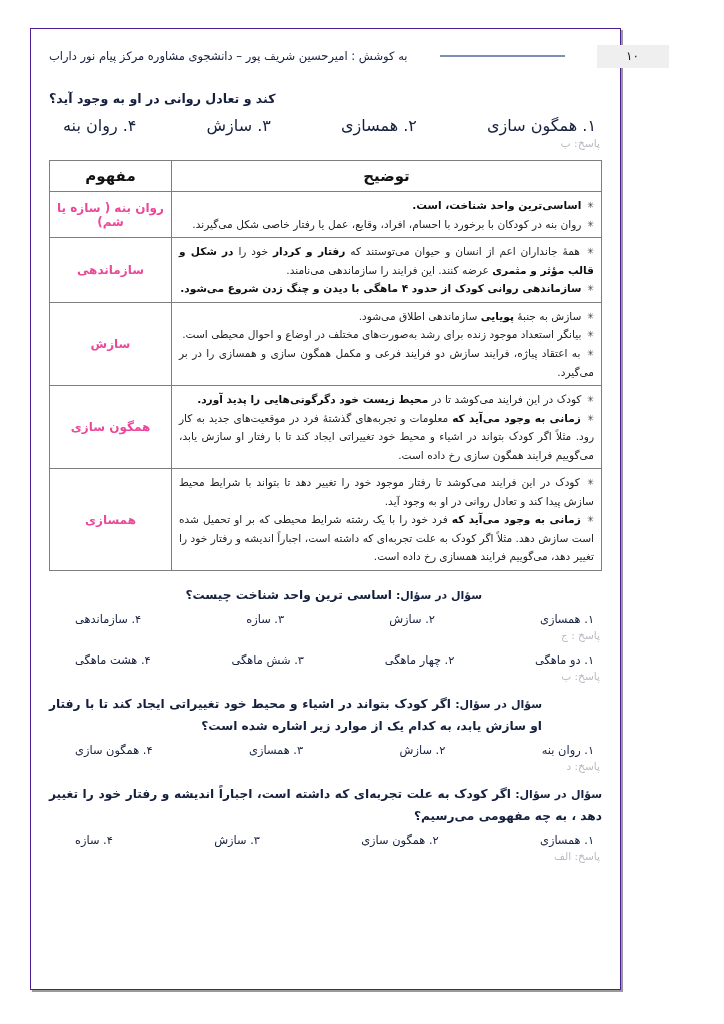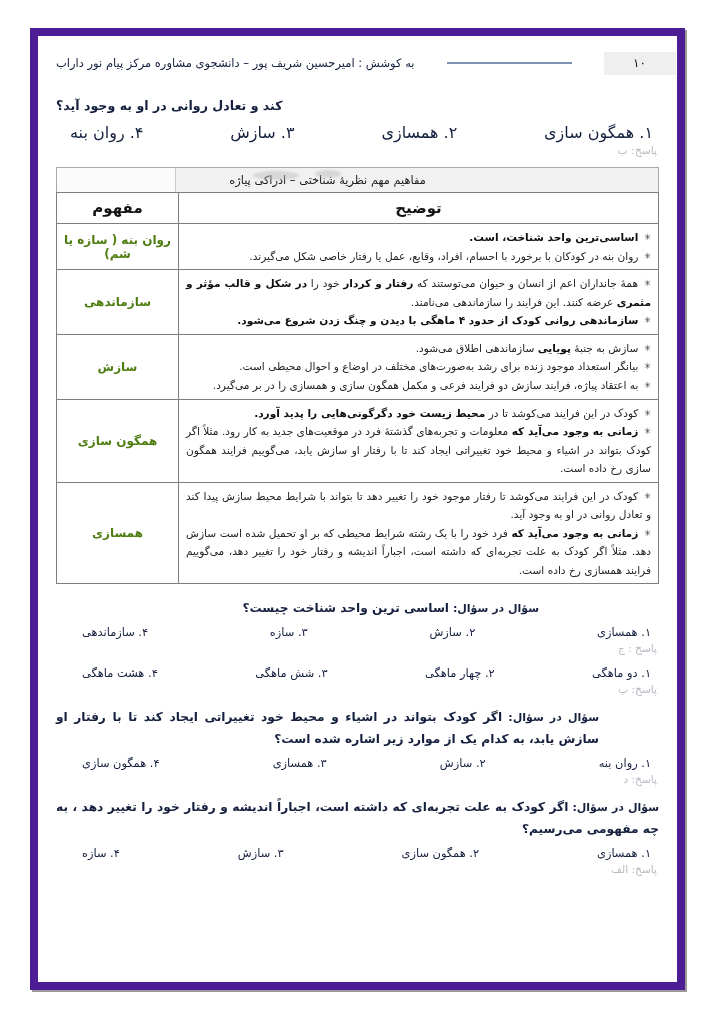--- a/index.html
+++ b/index.html
@@ -14,24 +14,24 @@
     position: relative;
     font-family: "DejaVu Sans", "Liberation Sans", sans-serif;
     overflow: hidden;
   }
 
   
   #page-frame {
     position: absolute;
     left: 30px;
     top: 28px;
-    width: 655px;
+    width: 591px;
     height: 962px;
     background: #ffffff;
-    border: 8px solid #4c1d95;
+    border: 1px solid #4c1d95;
     box-sizing: border-box;
     box-shadow: 2px 2px 0 #9a9a9a;
   }
   #page-inner {
     position: absolute;
     inset: 0;
     padding: 8px 18px 10px 18px;
     box-sizing: border-box;
   }
 
@@ -159,21 +159,21 @@
     font-weight: bold;
     color: #111;
     text-align: center;
     height: 24px;
     padding: 3px;
   }
   td.concept-cell {
     text-align: center;
     font-size: 12px;
     font-weight: bold;
-    color: #4d7c0f;
+    color: #ec4899;
   }
   td.desc-cell {
     font-size: 10.6px;
     color: #232323;
     line-height: 1.75;
     text-align: justify;
     text-align-last: right;
   }
   td.desc-cell .bullet-line { display: block; }
   td.desc-cell b { font-weight: bold; color: #0f0f0f; }
@@ -232,26 +232,20 @@
     <div class="options-row q12">
       <span class="opt">۱. همگون سازی</span>
       <span class="opt">۲. همسازی</span>
       <span class="opt">۳. سازش</span>
       <span class="opt">۴. روان بنه</span>
     </div>
 
     <div class="answer-line">پاسخ: ب</div>
 
     <div class="concept-table-wrap">
-      <div class="table-banner">
-        <div class="banner-notch"></div>
-        <span class="banner-text">مفاهیم مهم نظریهٔ شناختی – ادراکی پیاژه</span>
-        <span class="banner-smudge smudge-a"></span>
-        <span class="banner-smudge smudge-b"></span>
-      </div>
 
       <table class="concepts">
         <colgroup>
           <col class="c-desc">
           <col class="c-concept">
         </colgroup>
         <thead>
           <tr>
             <th>توضیح</th>
             <th>مفهوم</th>

